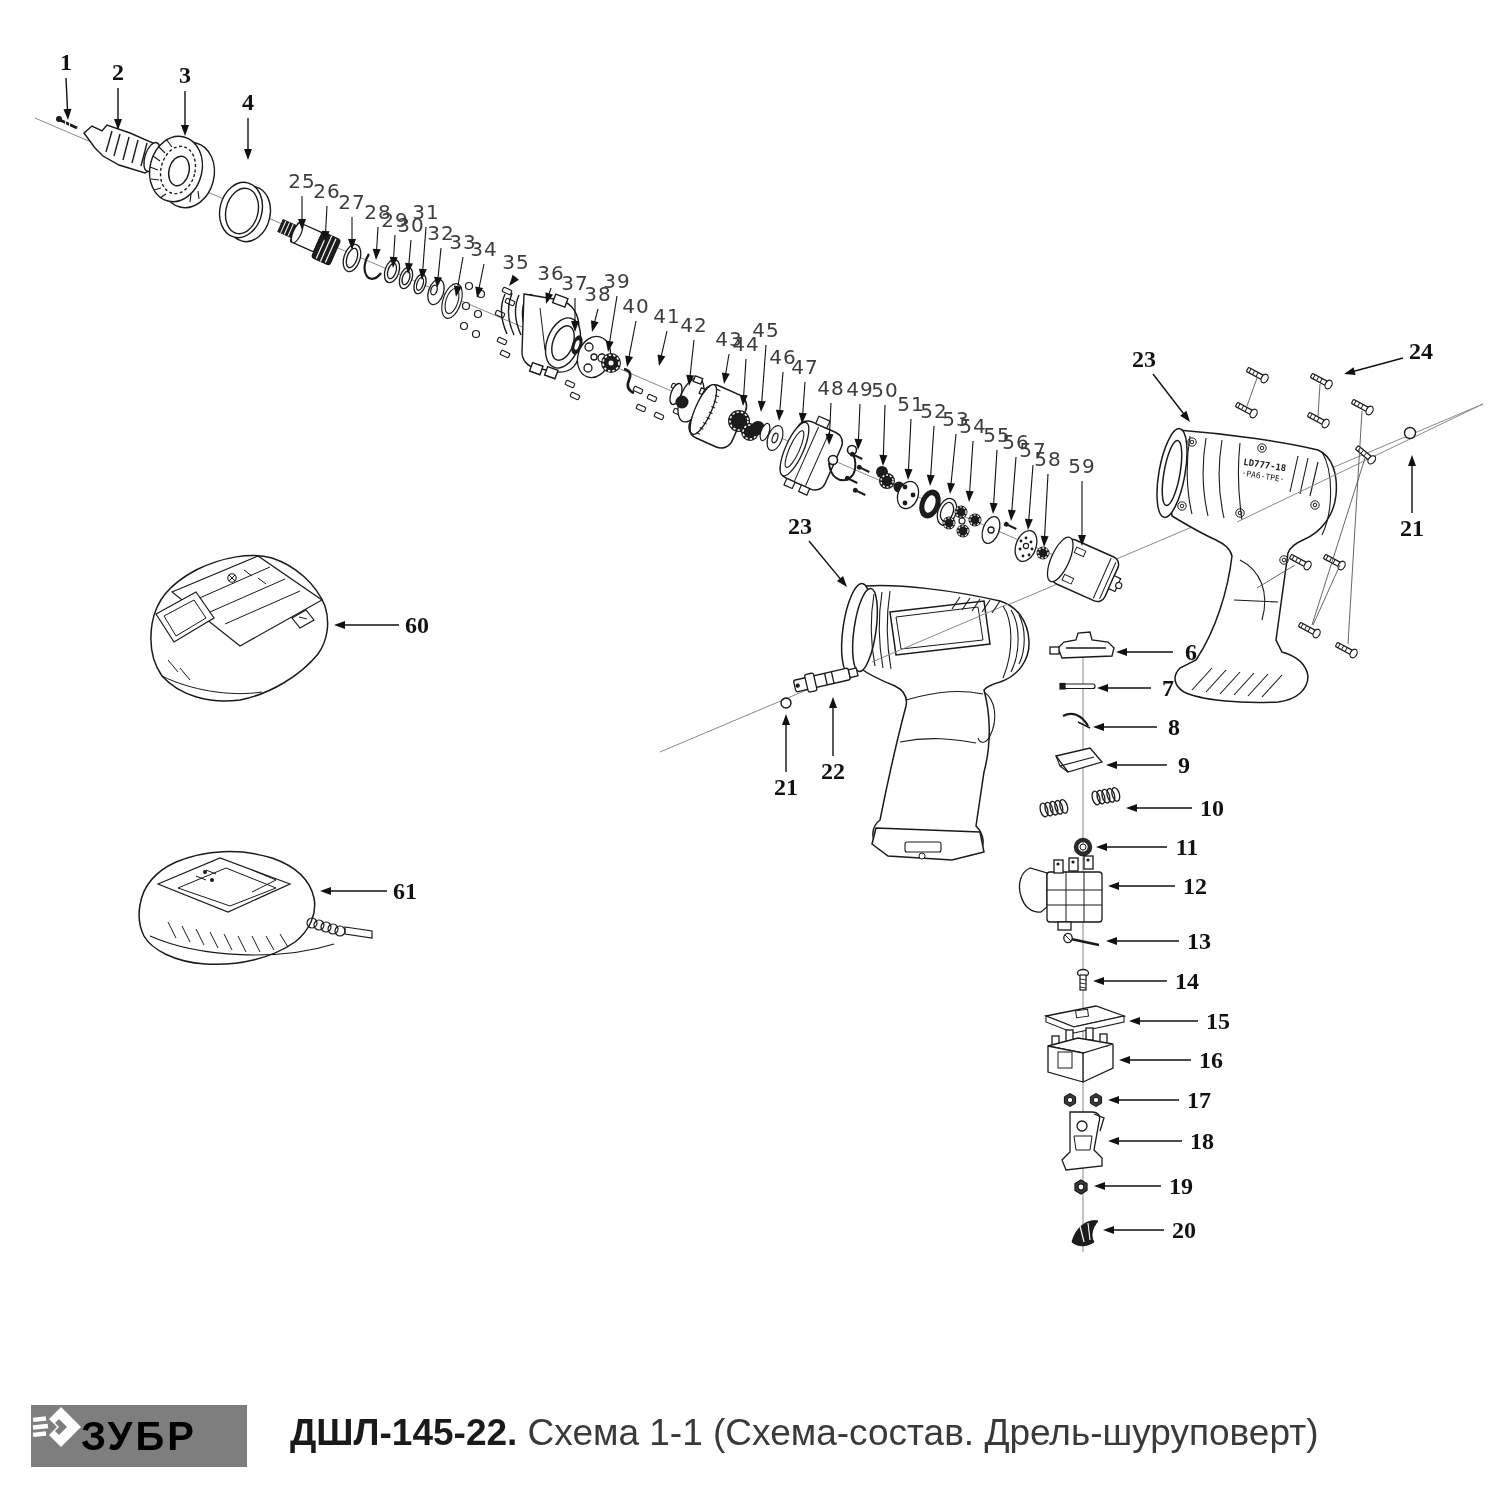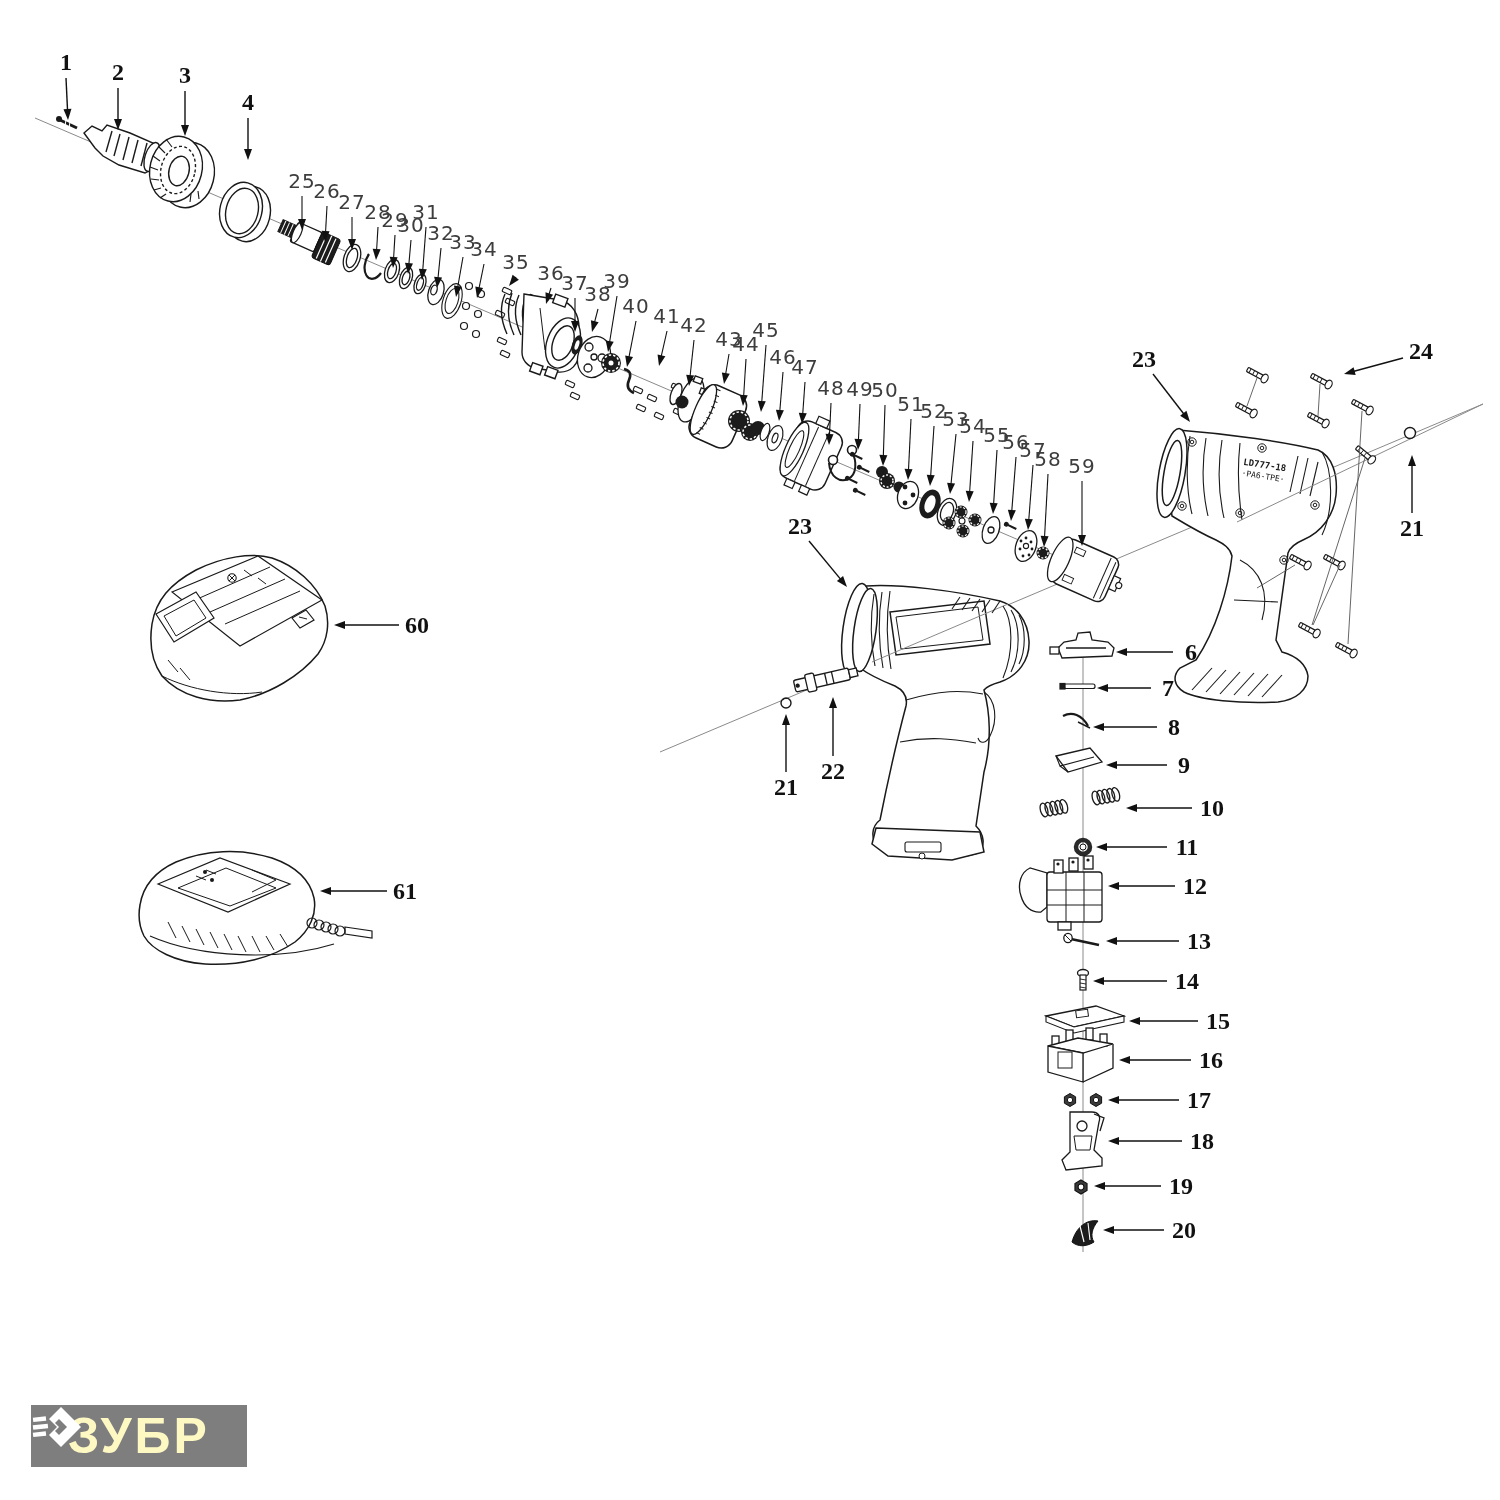--- a/index.html
+++ b/index.html
@@ -2,21 +2,21 @@
 <html><head>
 <meta charset="utf-8">
 <style>
   html,body{margin:0;padding:0;background:#fff;}
   #stage{position:relative;width:1500px;height:1500px;background:#fff;overflow:hidden;
          font-family:"Liberation Sans",sans-serif;}
   svg{position:absolute;left:0;top:0;}
   .footer{position:absolute;left:0;top:1390px;width:1500px;height:110px;background:#fff;}
   .logo-box{position:absolute;left:31px;top:15px;width:216px;height:62px;background:#7e7e7e;
             display:flex;align-items:center;justify-content:center;gap:8px;}
-  .brand{color:#fef9c3;font-weight:700;font-size:50px;letter-spacing:3px;
+  .brand{color:#000000;font-weight:700;font-size:40px;letter-spacing:3px;
          font-family:"Liberation Sans",sans-serif;}
   .ftitle{position:absolute;left:290px;top:22px;width:1100px;font-size:37px;color:#3a3a3a;
           white-space:nowrap;}
   .ftitle b{color:#1a1a1a;font-weight:700;}
 </style>
 </head>
 <body>
 <div id="stage">
 
 <svg id="diagram" width="1500" height="1500" viewBox="0 0 1500 1500">
@@ -760,15 +760,19 @@
   <div class="logo-box">
     <svg width="52" height="44" viewBox="0 0 52 44">
       <rect x="2" y="12" width="13" height="4.5" fill="#fff" transform="rotate(-6 8 14)"></rect>
       <rect x="2" y="19.5" width="15" height="4.5" fill="#fff" transform="rotate(-6 9 22)"></rect>
       <rect x="2" y="27" width="13" height="4.5" fill="#fff" transform="rotate(-6 8 29)"></rect>
       <polygon points="30,2 50,22 30,42 18,30 26,22 18,14" fill="#fff"></polygon>
       <polygon points="28,14 36,22 28,30 24,26 28,22 24,18" fill="#7e7e7e"></polygon>
     </svg>
     <span class="brand">ЗУБР</span>
   </div>
+  <div class="ftitle">
+    <b>ДШЛ-145-22.</b>
+    <span>Схема 1-1 (Схема-состав. Дрель-шуруповерт)</span>
+  </div>
 </div>
 
 </div>
 
 </body></html>

